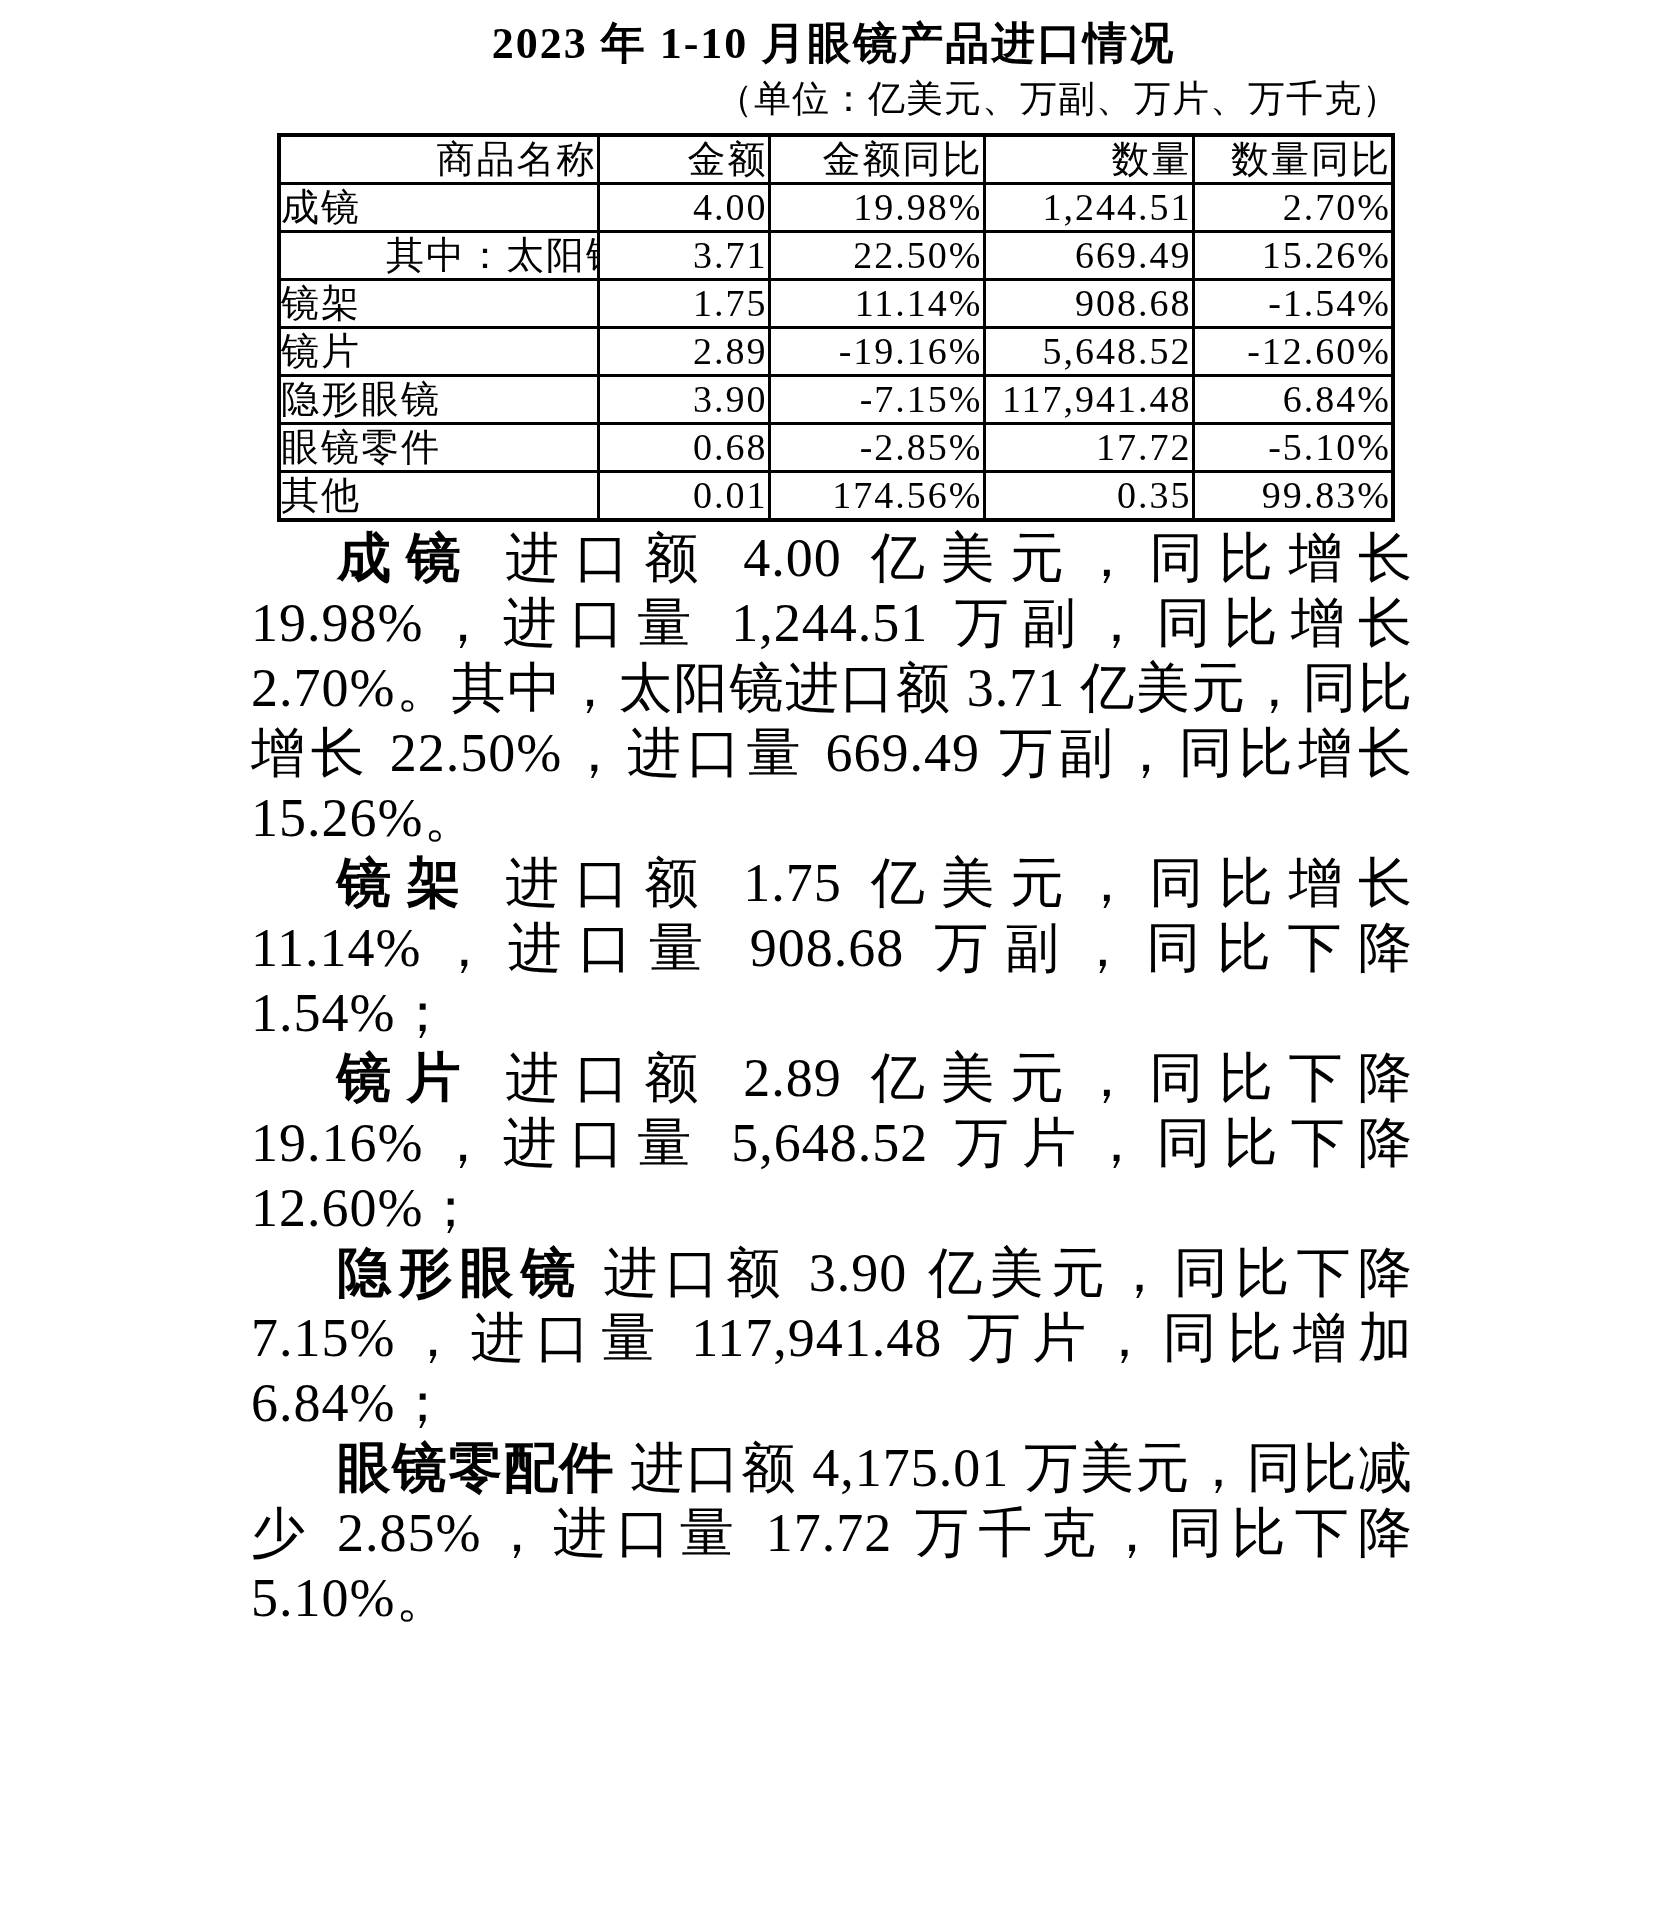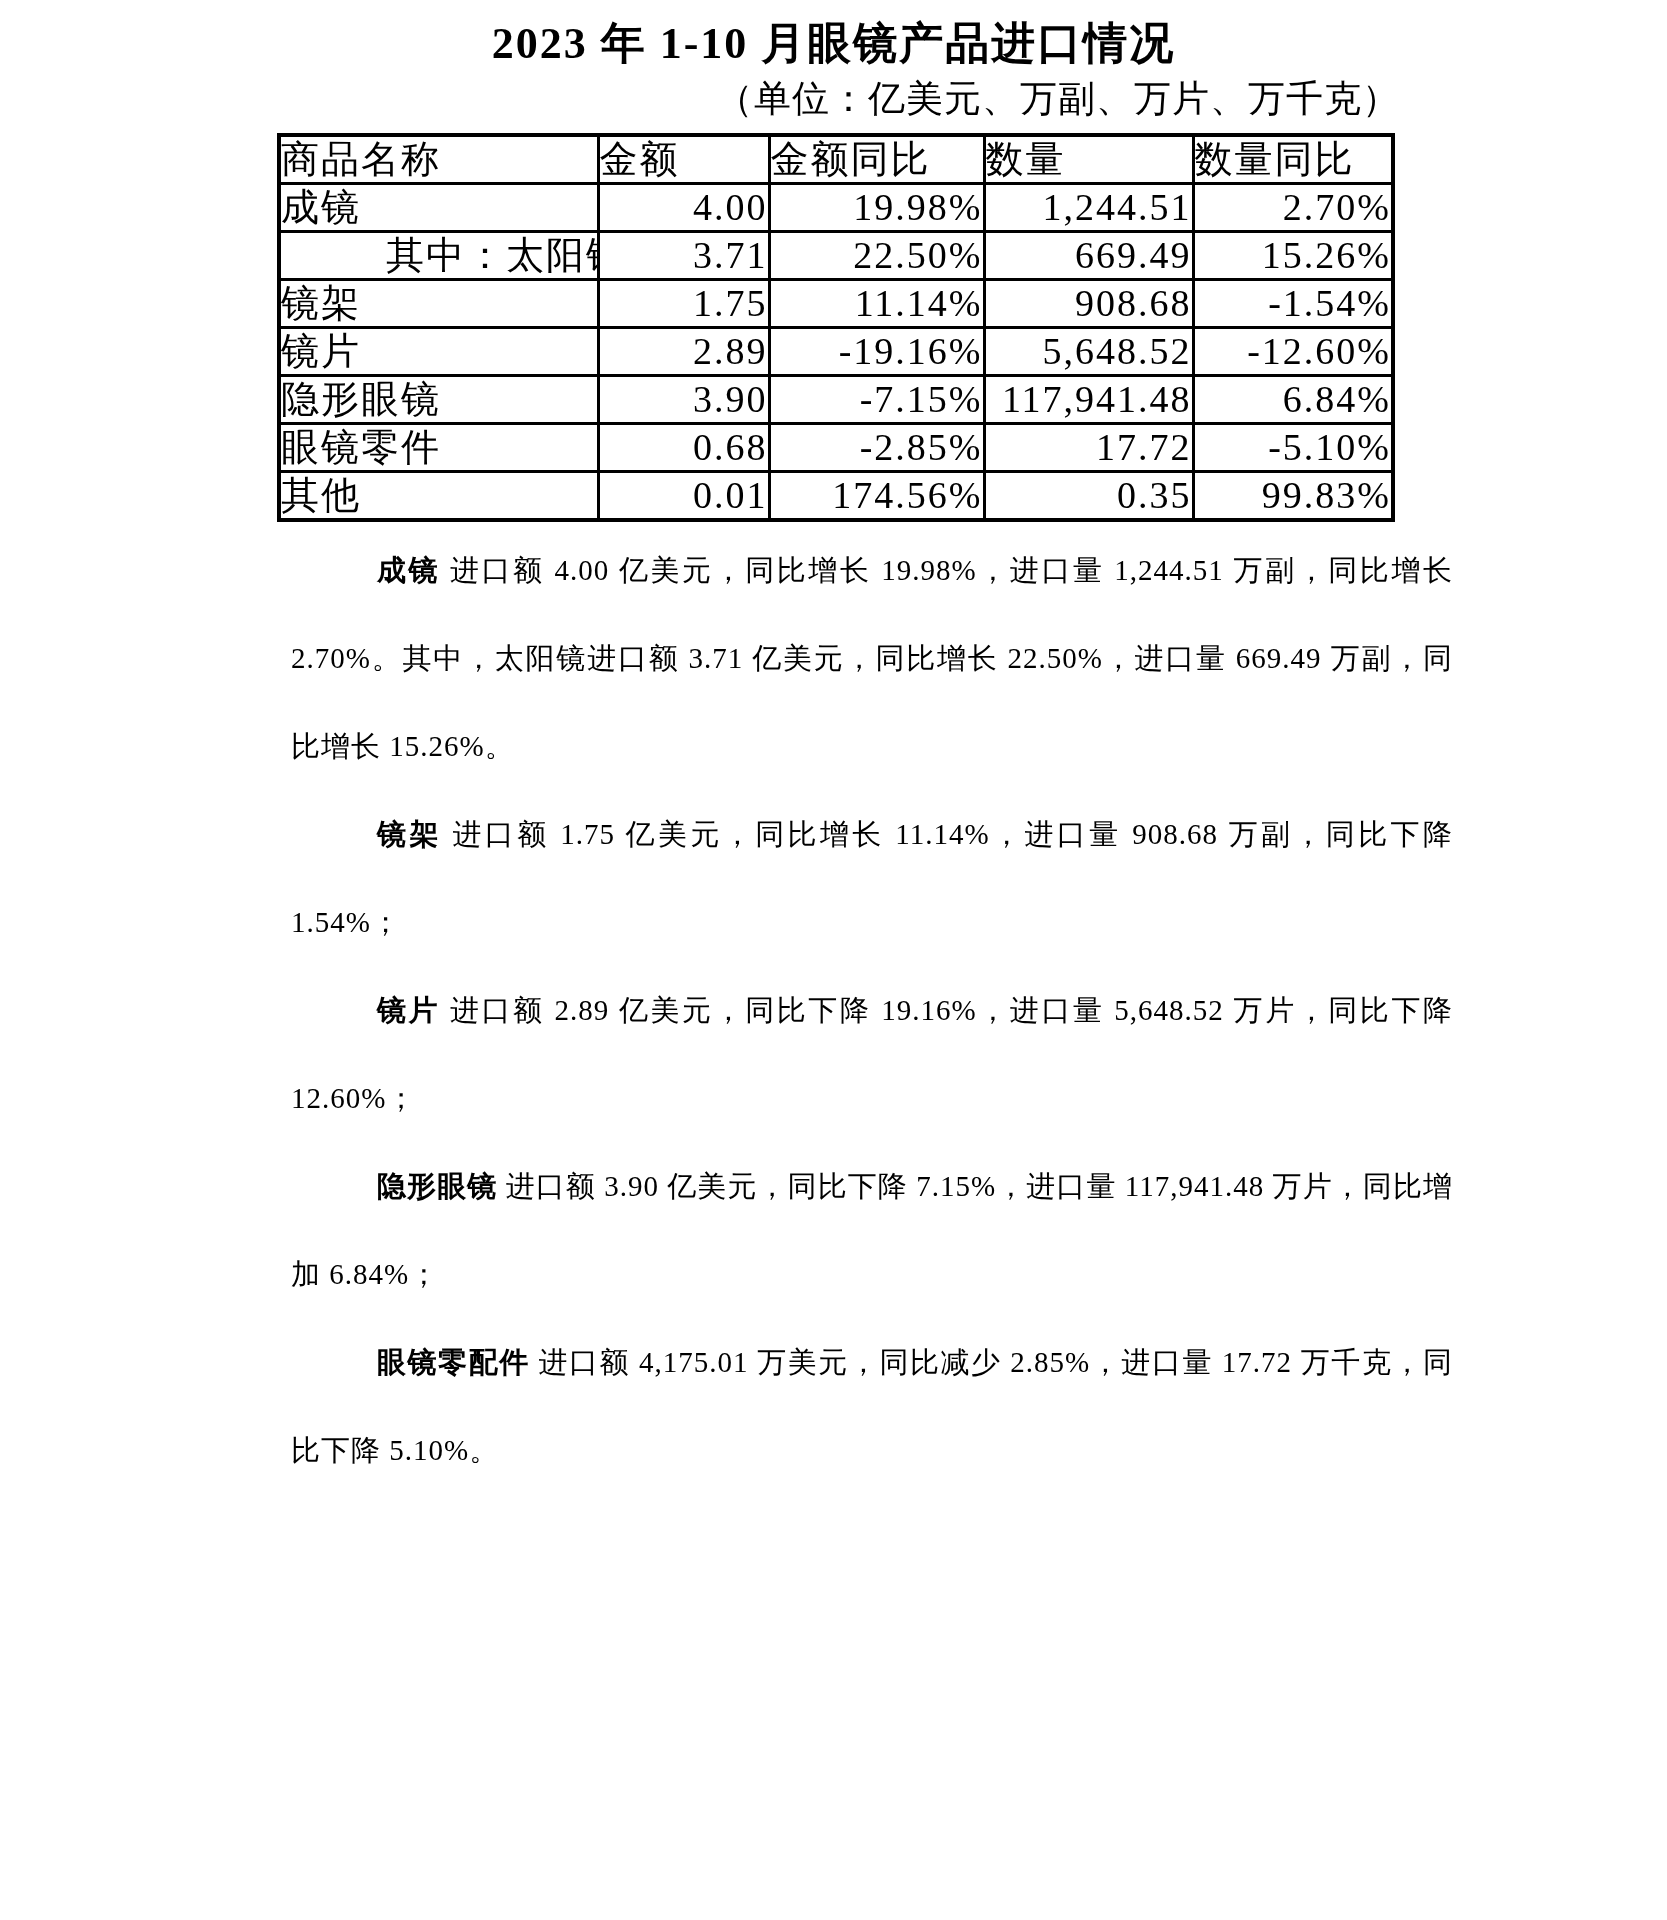--- a/index.html
+++ b/index.html
@@ -49,34 +49,33 @@
     border: 3px solid #000;
     font-size: 38px;
     font-weight: normal;
     height: 45px;
     padding: 0;
     line-height: 1.1;
     letter-spacing: 2px;
     overflow: hidden;
     white-space: nowrap;
   }
-  table.import-table th { text-align: left; }
+  table.import-table th { text-align: right; }
   td.cell-name { text-align: left; padding-left: 10px; }
   td.cell-name.indent { padding-left: 105px; }
   td.cell-num { text-align: right; padding-right: 16px; }
   .content {
     position: absolute;
     left: 251px;
     top: 526px;
     width: 1162px;
-    font-size: 29px;
-    line-height: 88px;
+    font-size: 54px;
+    line-height: 65px;
     text-align: justify;
     letter-spacing: 1px;
-    margin-left: 40px;
   }
   .content p {
     margin: 0;
     padding: 0;
     text-indent: 86px;
     min-height: 86.7px;
   }
   .content b { font-weight: bold; }
 </style>
 </head>

